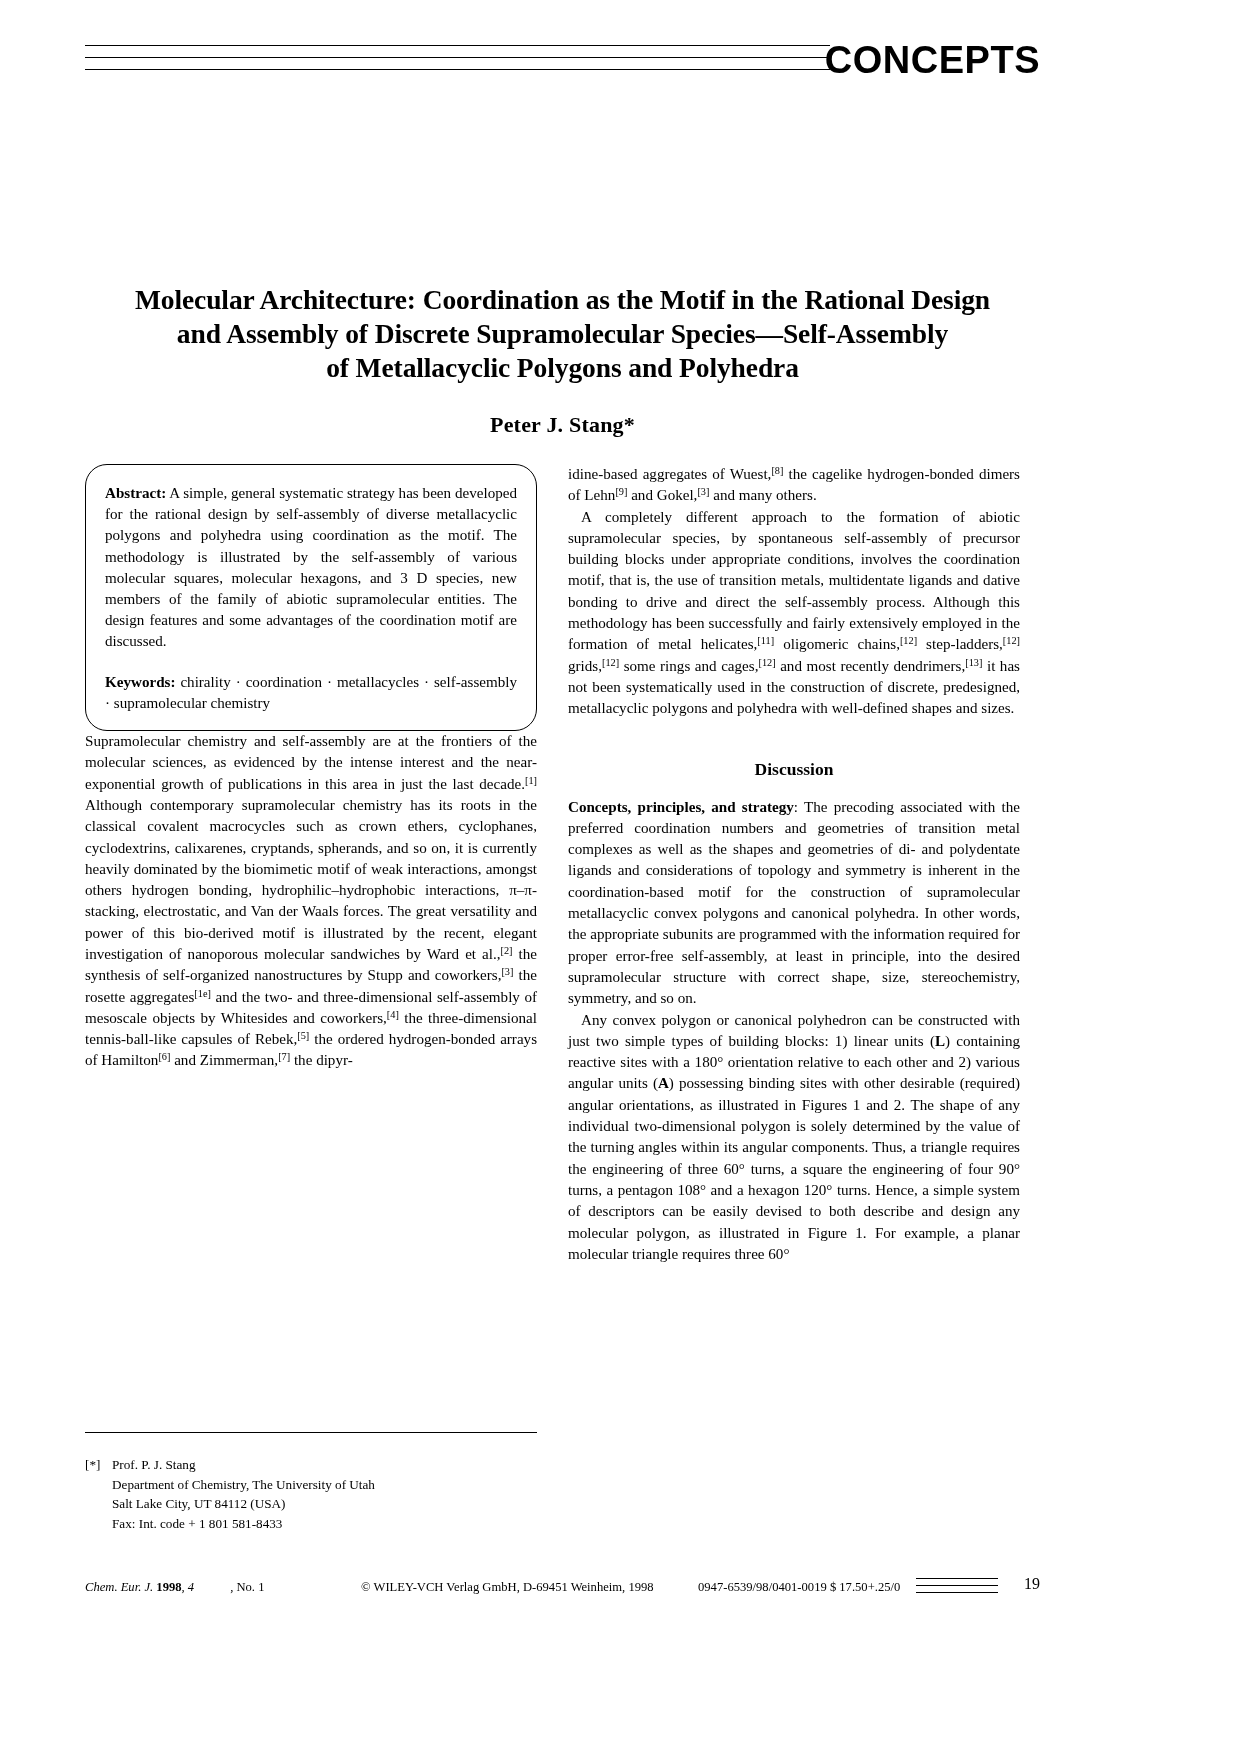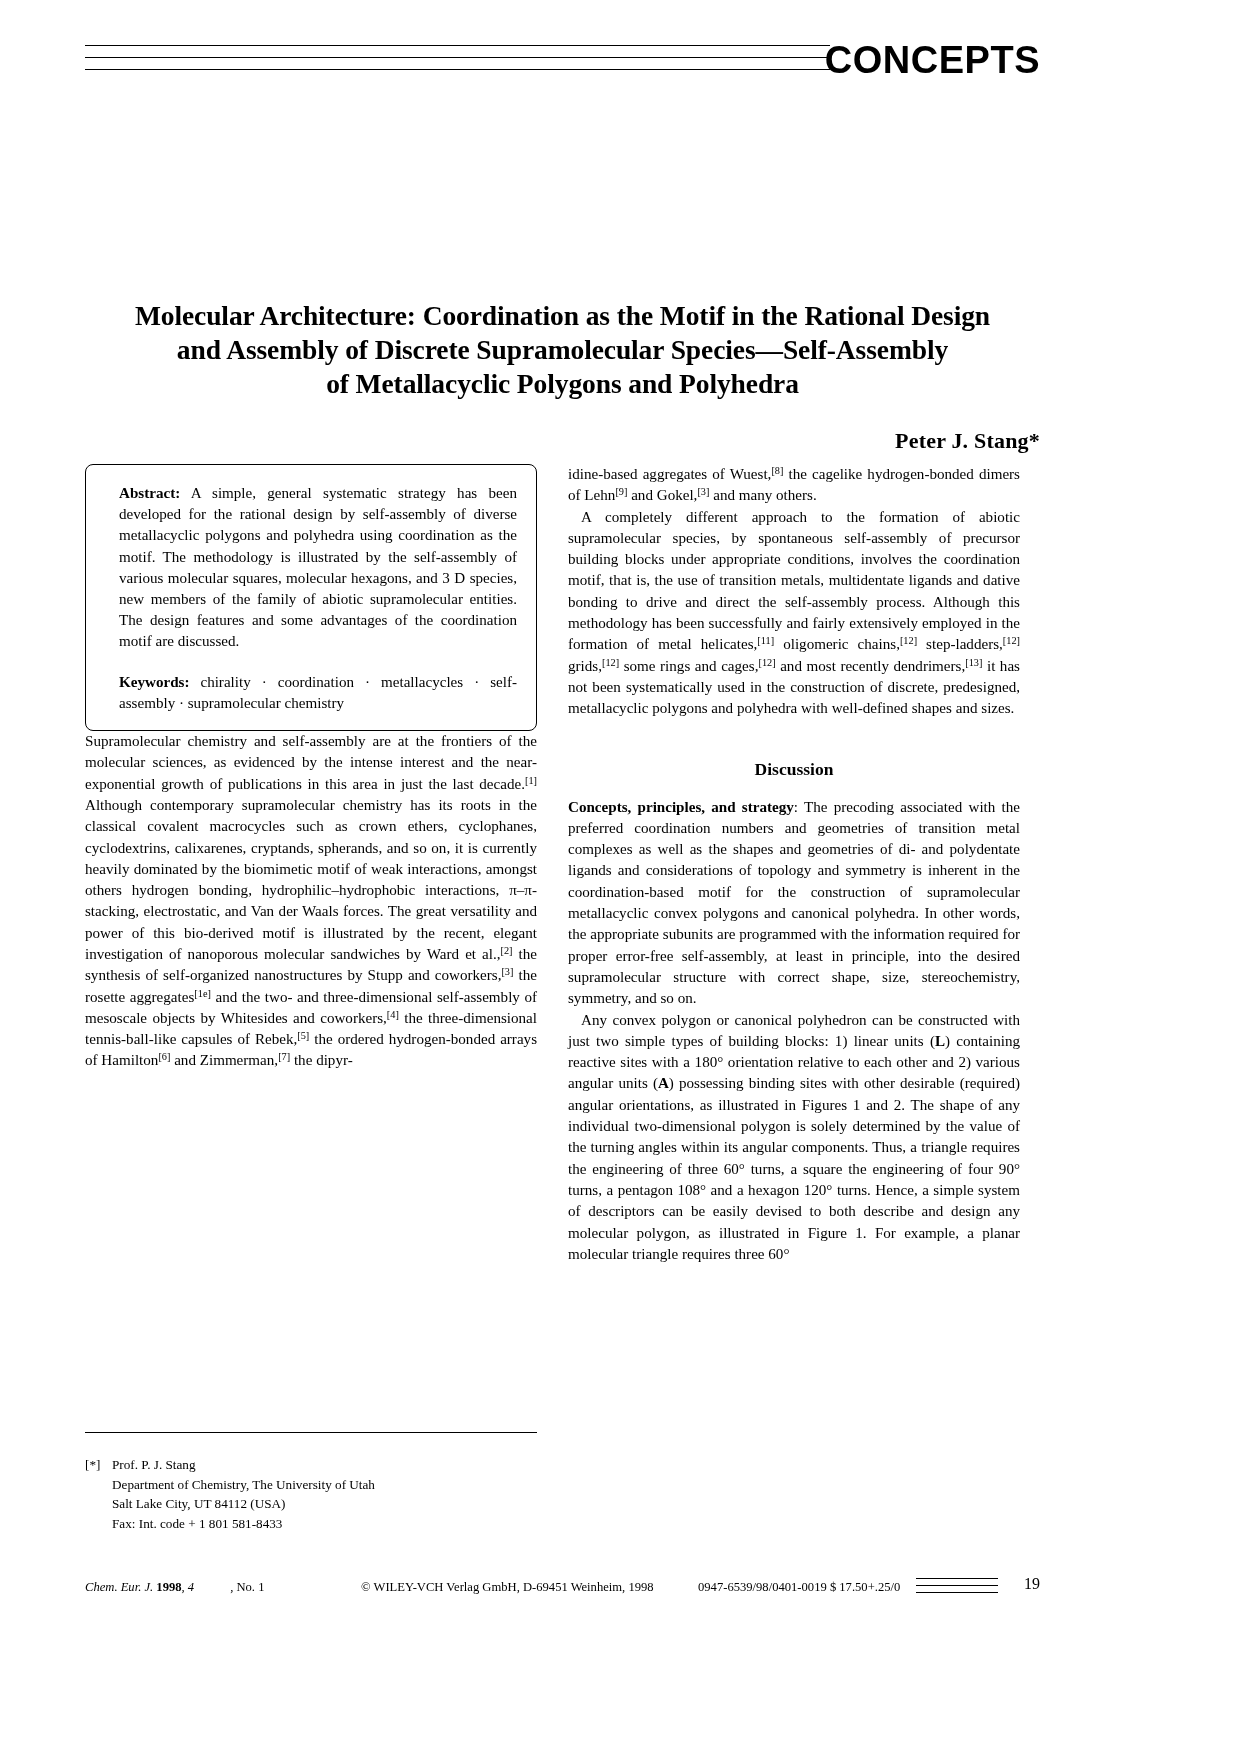--- a/index.html
+++ b/index.html
@@ -65,51 +65,50 @@
     top: 283px;
     width: 955px;
     text-align: center;
   }
   .article-title {
     font-family: "Liberation Serif", "DejaVu Serif", serif;
     font-weight: bold;
     font-size: 27.5px;
     line-height: 34px;
     letter-spacing: -0.1px;
-    margin: 16px;
+    margin: 0;
   }
   .article-title .tline { display: block; }
   .author {
     margin-top: 27px;
     font-family: "Liberation Serif", "DejaVu Serif", serif;
     font-weight: bold;
     font-size: 22px;
     letter-spacing: 0.2px;
-    text-align: right;
   }
 
   
   .col-left {
     position: absolute;
     left: 85px;
     top: 464px;
     width: 452px;
   }
   .col-right {
     position: absolute;
     left: 568px;
     top: 464px;
     width: 452px;
   }
 
   
   .abstract-box {
     border: 1.4px solid #000;
-    border-radius: 8px;
-    padding: 18px 19px 16px 33px;
+    border-radius: 22px;
+    padding: 18px 19px 16px 19px;
     box-sizing: border-box;
     width: 452px;
   }
   .abstract-text, .keywords-text {
     font-size: 15.1px;
     line-height: 21.2px;
     text-align: justify;
     text-justify: inter-word;
     margin: 0;
     hyphens: manual;

